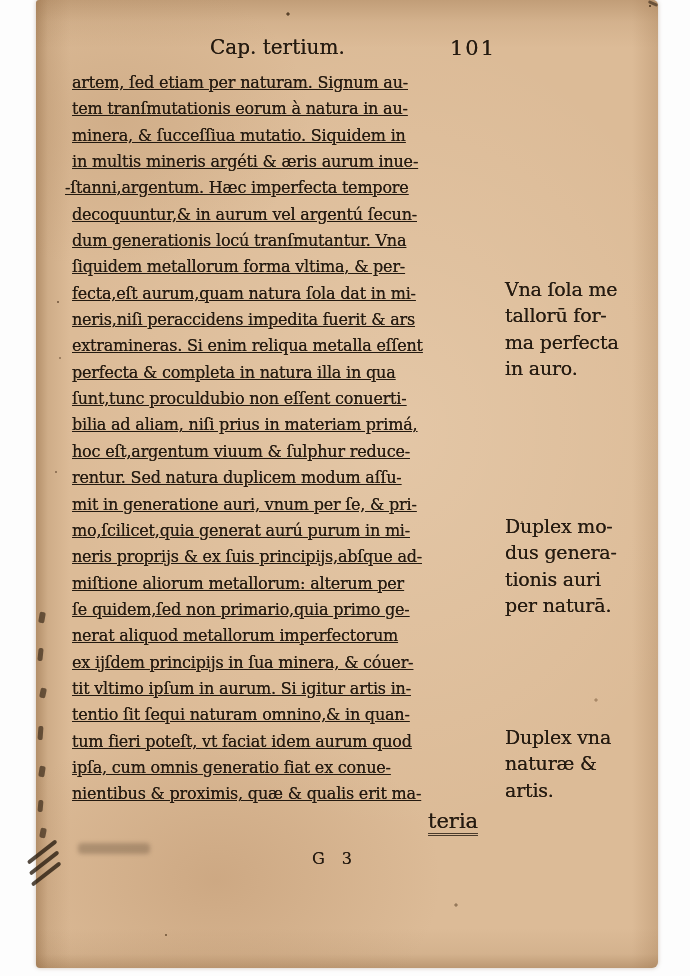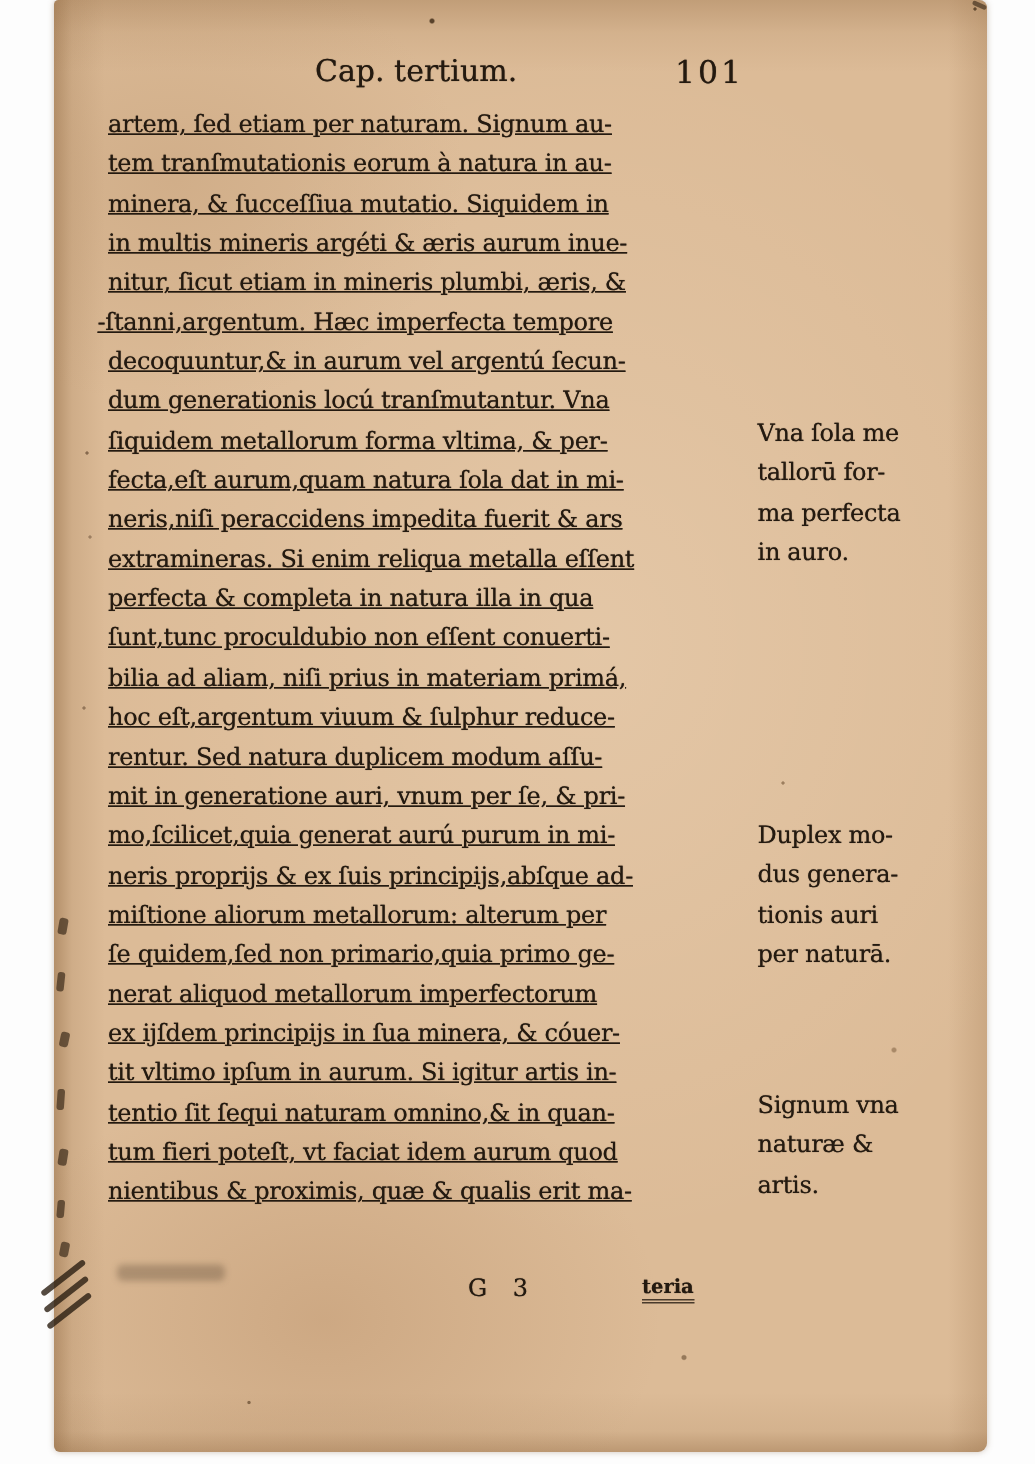--- a/index.html
+++ b/index.html
@@ -47,28 +47,28 @@
   #body-block{
     position:absolute;left:36px;top:70px;
     font-size:16px;line-height:26.35px;letter-spacing:-0.2px;
     white-space:nowrap;
     text-decoration:underline;
   }
   #body-block .bl{height:26.35px;}
   
   .margin-note{
     position:absolute;left:469px;
-    font-size:16px;line-height:26.35px;letter-spacing:-0.2px;white-space:nowrap;
+    font-size:19px;line-height:26.35px;letter-spacing:-0.2px;white-space:nowrap;
   }
   #margin-note-1{top:276px;}
-  #margin-note-2{top:513px;margin-top:31px;}
+  #margin-note-2{top:513px;}
   #margin-note-3{top:724px;}
   
   #signature-mark{position:absolute;left:276px;top:849px;font-size:16px;letter-spacing:6px;white-space:nowrap;}
-  #catchword{position:absolute;left:392px;top:851px;font-size:13px;border-bottom:3px double rgba(36,26,16,.8);padding-bottom:0px;font-weight:bold;}
+  #catchword{position:absolute;left:392px;top:809px;font-size:21px;border-bottom:3px double rgba(36,26,16,.8);padding-bottom:0px;}
   
   .binding-mark{position:absolute;background:rgba(50,35,20,.65);border-radius:2px;}
   .hatch{position:absolute;width:36px;height:3.5px;background:rgba(42,30,18,.8);border-radius:2px;transform:rotate(-38deg);}
   #ghost-smudge{
     position:absolute;left:42px;top:843px;width:72px;height:11px;
     background:rgba(95,75,55,.35);filter:blur(2px);border-radius:4px;
   }
   #corner-mark{position:absolute;left:612px;top:2px;width:10px;height:3px;background:rgba(50,35,20,.6);transform:rotate(24deg);border-radius:2px;}
 </style>
 </head>
@@ -78,21 +78,20 @@
   <div id="paper">
 
     <div id="chapter-title" class="ink">Cap. tertium.</div>
     <div id="page-number" class="ink">101</div>
 
     <div id="body-block" class="ink">
       <div class="bl">artem, ſed etiam per naturam.  Signum au-</div>
       <div class="bl">tem tranſmutationis eorum à natura in au-</div>
       <div class="bl">minera, &amp; ſucceſſiua mutatio.  Siquidem in</div>
       <div class="bl">in multis mineris argéti &amp; æris aurum inue-</div>
-      <div class="bl">nitur, ſicut etiam in  mineris plumbi, æris, &amp;</div>
       <div class="bl" style="margin-left:-7px;">-ſtanni,argentum.  Hæc imperfecta tempore</div>
       <div class="bl">decoquuntur,&amp; in aurum vel argentú ſecun-</div>
       <div class="bl">dum generationis locú tranſmutantur.  Vna</div>
       <div class="bl">ſiquidem metallorum forma vltima, &amp; per-</div>
       <div class="bl">fecta,eſt aurum,quam natura ſola dat in mi-</div>
       <div class="bl">neris,niſi peraccidens impedita fuerit &amp; ars</div>
       <div class="bl">extramineras. Si enim reliqua metalla eſſent</div>
       <div class="bl">perfecta &amp; completa in natura illa in qua</div>
       <div class="bl">ſunt,tunc proculdubio non eſſent conuerti-</div>
       <div class="bl">bilia ad aliam, niſi prius in materiam primá,</div>
@@ -101,37 +100,38 @@
       <div class="bl">mit in generatione auri, vnum per ſe, &amp; pri-</div>
       <div class="bl">mo,ſcilicet,quia generat aurú purum in mi-</div>
       <div class="bl">neris proprijs &amp; ex ſuis principijs,abſque ad-</div>
       <div class="bl">miſtione aliorum metallorum: alterum per</div>
       <div class="bl">ſe quidem,ſed non primario,quia primo ge-</div>
       <div class="bl">nerat aliquod metallorum imperfectorum</div>
       <div class="bl">ex ijſdem principijs in ſua minera, &amp; cóuer-</div>
       <div class="bl">tit vltimo ipſum in aurum. Si igitur artis in-</div>
       <div class="bl">tentio ſit ſequi naturam omnino,&amp; in quan-</div>
       <div class="bl">tum fieri poteſt, vt faciat idem aurum quod</div>
+      <div class="bl">ipſa,  cum omnis generatio fiat ex conue-</div>
       <div class="bl">nientibus &amp; proximis, quæ &amp; qualis erit ma-</div>
     </div>
 
     <div id="margin-note-1" class="margin-note ink">
       <div>Vna ſola me</div>
       <div>tallorū for-</div>
       <div>ma perfecta</div>
       <div>in auro.</div>
     </div>
     <div id="margin-note-2" class="margin-note ink">
       <div>Duplex mo-</div>
       <div>dus genera-</div>
       <div>tionis auri</div>
       <div>per naturā.</div>
     </div>
     <div id="margin-note-3" class="margin-note ink">
-      <div>Signum vna</div>
+      <div>Duplex vna</div>
       <div>naturæ &amp;</div>
       <div>artis.</div>
     </div>
 
     <div id="signature-mark" class="ink">G 3</div>
     <div id="catchword" class="ink">teria</div>
 
     <div id="ghost-smudge"></div>
     <div id="corner-mark"></div>
     <div>

